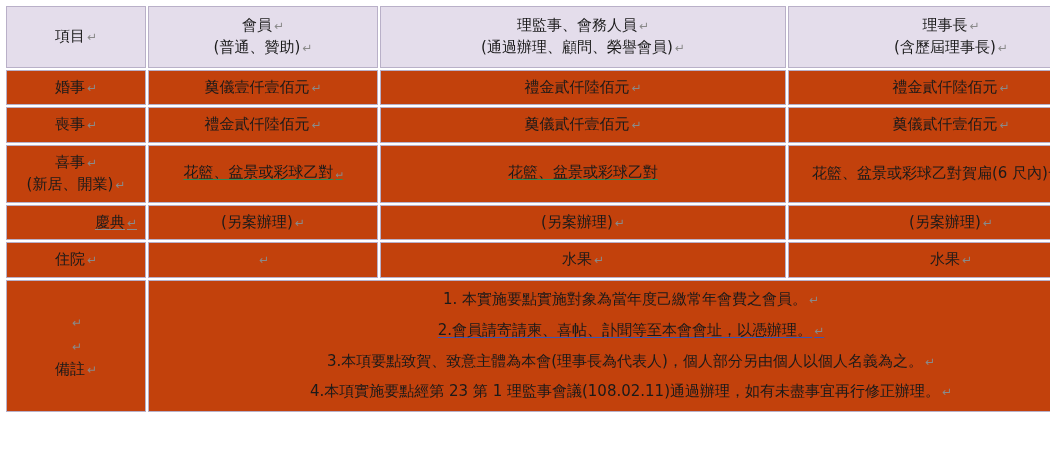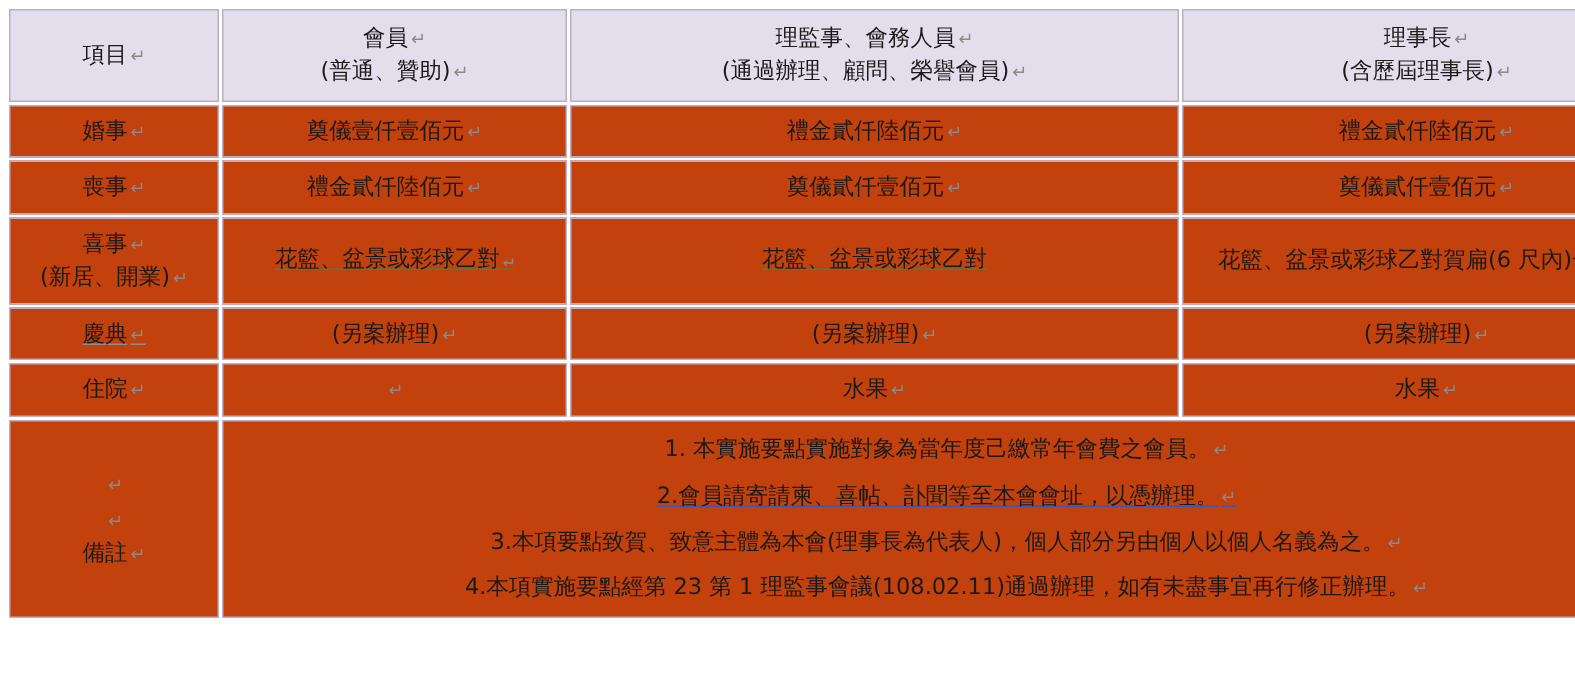--- a/index.html
+++ b/index.html
@@ -60,20 +60,21 @@
     text-decoration: underline;
     text-decoration-color: #2e8b57;
     text-decoration-thickness: 1px;
     text-underline-offset: 2px;
     font-family: Liberation Mono, monospace;
   }
   .ul-gray {
     text-decoration: underline;
     text-decoration-color: #8d8d8d;
     text-underline-offset: 2px;
+    text-align: right;
   }
   .ul-blue {
     text-decoration: underline;
     text-decoration-color: #3a57b5;
     text-underline-offset: 2px;
   }
   td.notes {
     text-align: left;
     padding: 10px 12px 12px 14px;
   }

